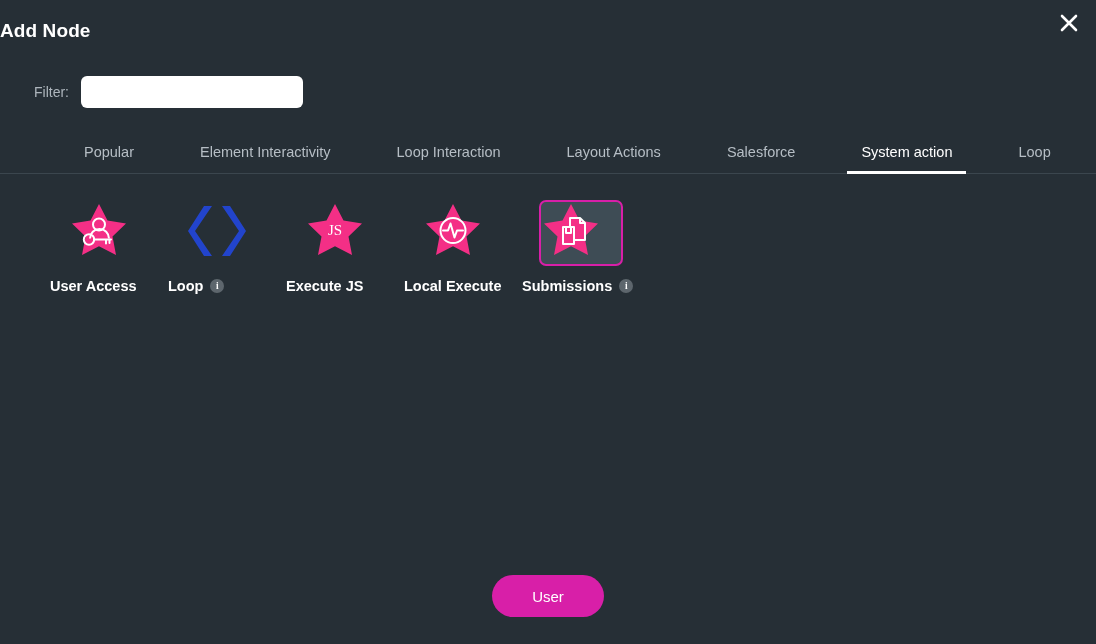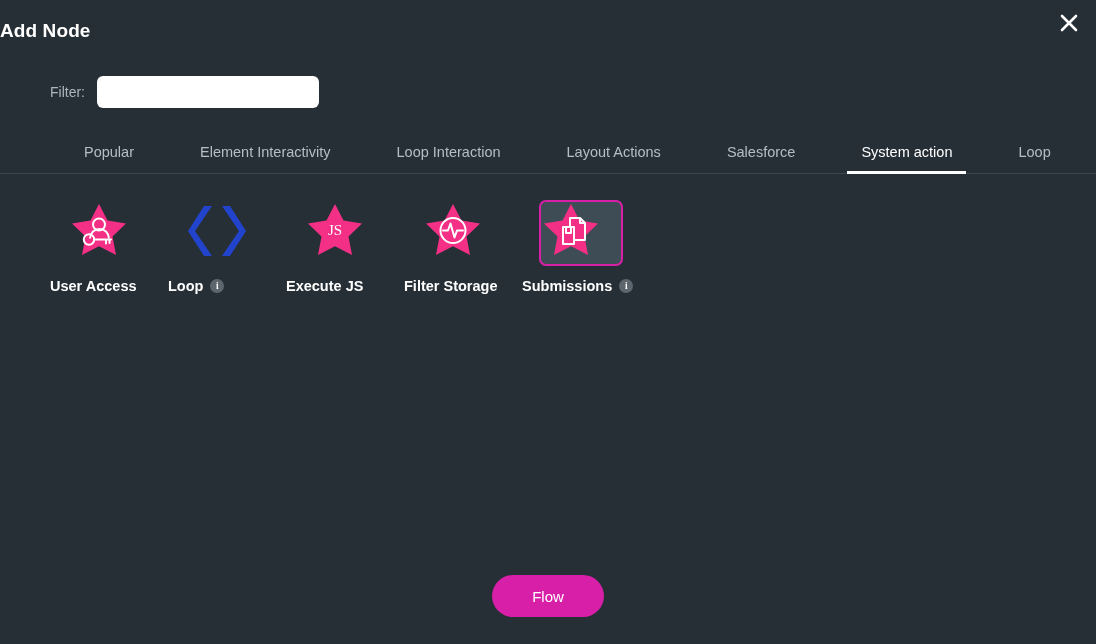--- a/index.html
+++ b/index.html
@@ -32,21 +32,21 @@
     font-weight: bold;
     padding-top: 20px;
     letter-spacing: .1px;
   }
 
   
   .filter-row {
     display: flex;
     align-items: center;
     margin-top: 34px;
-    padding-left: 50px;
+    padding-left: 34px;
   }
   .filter-label {
     color: #aeb6bd;
     font-size: 14px;
     margin-right: 12px;
   }
   .filter-input {
     width: 222px;
     height: 32px;
     border-radius: 6px;
@@ -240,21 +240,21 @@
     <div class="node-tile">
       <span class="node-icon">
         <svg width="60" height="58" viewBox="0 0 60 58" aria-hidden="true">
           <path d="M30 2 L38.5 18.5 L57 21.5 L43.5 34.5 L47 53 L30 44.2 L13 53 L16.5 34.5 L3 21.5 L21.5 18.5 Z" fill="#f42f86"></path>
           <circle cx="30" cy="28.5" r="12.5" fill="none" stroke="#ffffff" stroke-width="2"></circle>
           <path d="M20 28.5 L25 28.5 L27.5 21.5 L31.5 35.5 L34 28.5 L40 28.5" fill="none" stroke="#ffffff" stroke-width="2" stroke-linecap="round" stroke-linejoin="round"></path>
         </svg>
       </span>
     </div>
     <div class="node-label-row">
-      <span class="node-label">Filter Storage</span>
+      <span class="node-label">Local Execute</span>
     </div>
   </div>
 
   <div class="node-item selected">
     <div class="node-tile">
       <span class="node-icon">
         <svg width="60" height="58" viewBox="0 0 60 58" aria-hidden="true">
           <path d="M30 2 L38.5 18.5 L57 21.5 L43.5 34.5 L47 53 L30 44.2 L13 53 L16.5 34.5 L3 21.5 L21.5 18.5 Z" fill="#f42f86"></path>
           <path d="M29 16 L39 16 L44 21 L44 38 L29 38 Z" fill="none" stroke="#ffffff" stroke-width="2" stroke-linejoin="round"></path>
           <path d="M39 16 L39 21 L44 21" fill="none" stroke="#ffffff" stroke-width="2" stroke-linejoin="round"></path>
@@ -265,14 +265,14 @@
     </div>
     <div class="node-label-row">
       <span class="node-label">Submissions</span>
       <span class="info-badge">i</span>
     </div>
   </div>
 
 </div>
 
 <div class="footer">
-  <button class="next-btn">Flow</button>
+  <button class="next-btn">User</button>
 </div>
 
 </body></html>

